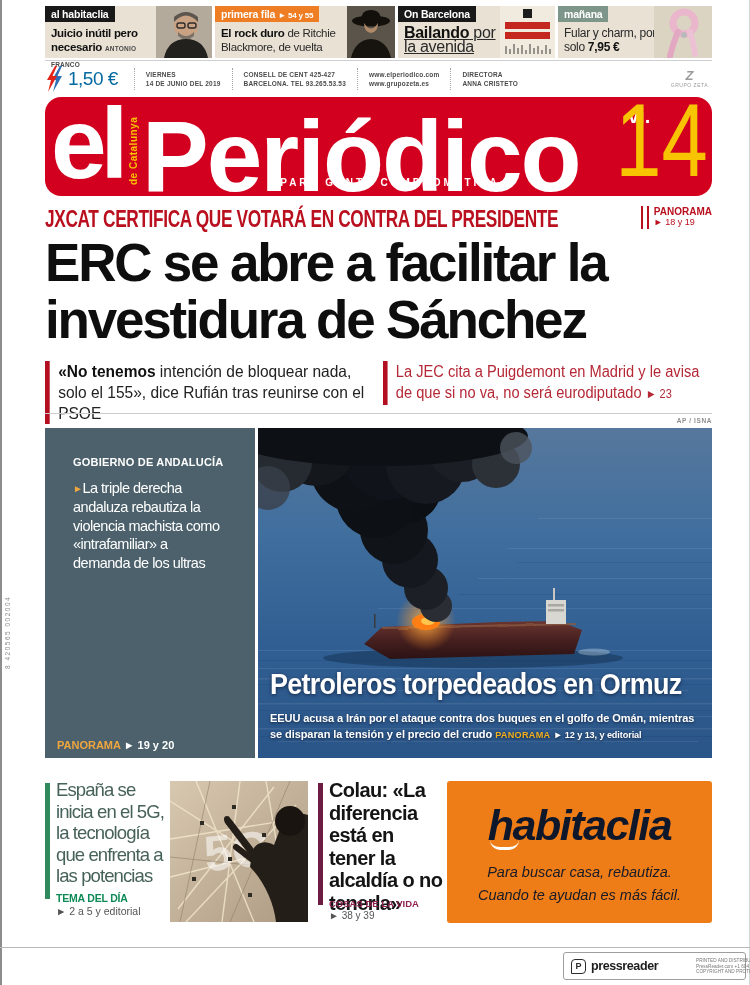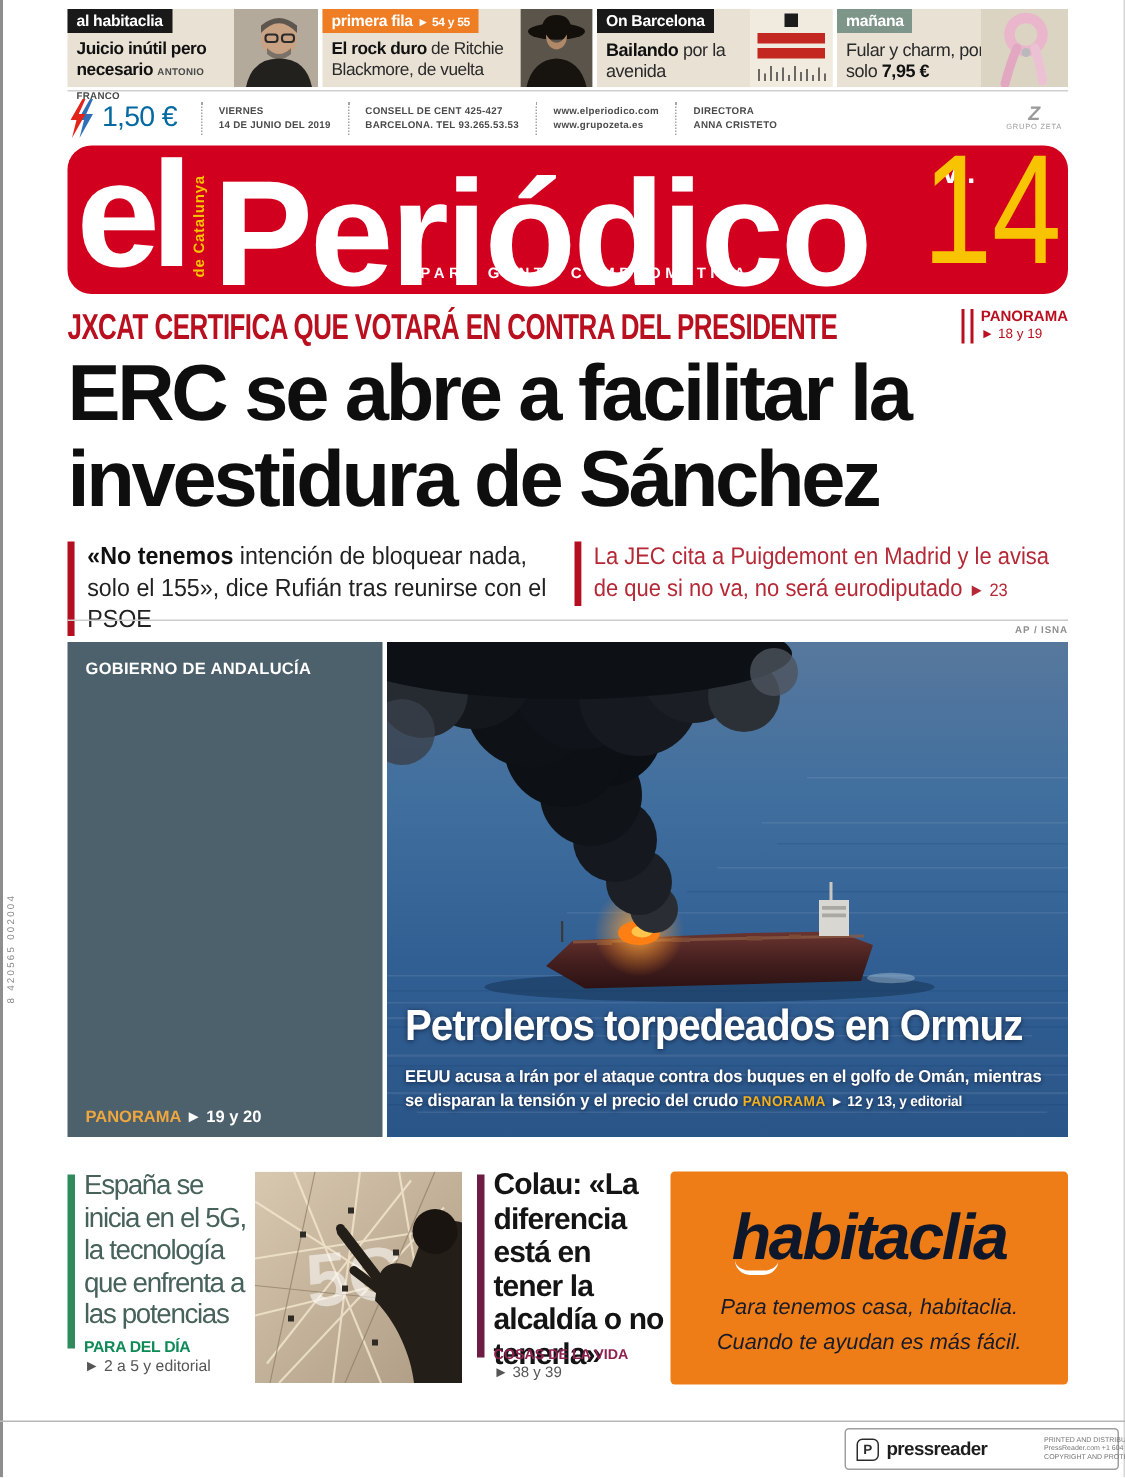--- a/index.html
+++ b/index.html
@@ -18,21 +18,21 @@
   #promo3{left:398px;width:157px;}
   #promo4{left:558px;width:154px;}
   .promo-label{position:absolute;top:0;left:0;height:16px;background:#191919;color:#fff;
     font-size:10.5px;font-weight:bold;line-height:16px;padding:0 6px;white-space:nowrap;letter-spacing:-0.2px;}
   #promo2 .promo-label{background:#ee7d23;}
   #promo4 .promo-label{background:#7e9589;}
   .promo-label .lp{font-size:8px;font-weight:bold;margin-left:3px;}
   .promo-title{position:absolute;left:6px;top:20px;font-size:11.5px;line-height:14px;color:#2a2a2a;letter-spacing:-0.3px;}
   #promo1 .promo-title{width:105px;font-size:11.5px;font-weight:bold;color:#1c1c1c;}
   #promo2 .promo-title{width:126px;}
-  #promo3 .promo-title{width:97px;font-size:12px;}
+  #promo3 .promo-title{width:97px;font-size:16px;text-decoration:underline;}
   #promo4 .promo-title{width:92px;font-size:12px;}
   .promo-title b{color:#111;}
   .promo-byline{font-size:6.5px;font-weight:bold;color:#4a4a4a;letter-spacing:0.2px;}
   .promo-photo{position:absolute;right:0;top:0;height:52px;}
 
   
   #infobar{position:absolute;left:45px;top:60px;width:667px;height:36px;border-top:1px solid #cfcfcf;
     display:flex;align-items:center;}
   .ib-price{display:flex;align-items:center;gap:6px;padding-right:16px;padding-left:2px;}
   .ib-price-val{font-size:19px;color:#0369a1;letter-spacing:-0.5px;}
@@ -70,21 +70,21 @@
     border-left:5px solid #b40f20;padding-left:9px;font-size:16.5px;line-height:21px;color:#222;}
   #subleft b{color:#101010;}
   #subright{position:absolute;left:383px;top:361px;width:360px;transform:scaleX(0.915);transform-origin:0 0;
     border-left:5px solid #b40f20;padding-left:9px;font-size:16px;line-height:21px;color:#b52836;}
   .sub-pg{font-size:12px;}
   #rule1{position:absolute;left:45px;top:413px;width:667px;height:1px;background:#cccccc;}
   #credit{position:absolute;left:412px;top:417px;width:300px;text-align:right;font-size:6.5px;
     font-weight:bold;color:#8f8f8f;letter-spacing:0.6px;}
 
   
-  #andalucia{position:absolute;left:45px;top:428px;width:210px;height:330px;background:#4c616b;color:#fff;padding:12px;}
+  #andalucia{position:absolute;left:45px;top:428px;width:210px;height:330px;background:#4c616b;color:#fff;padding:28px;}
   .and-kicker{font-size:11px;font-weight:bold;letter-spacing:0.2px;}
   .and-headline{margin-top:7px;font-size:31.5px;line-height:32.5px;font-weight:bold;letter-spacing:-1.5px;}
   .and-sub{margin-top:11px;font-size:14.5px;line-height:18.5px;letter-spacing:-0.5px;}
   .and-sub .arrow{color:#f0a63f;font-size:10px;vertical-align:1.5px;}
   .and-foot{position:absolute;left:12px;bottom:7px;font-size:11px;font-weight:bold;}
   .and-foot .sec{color:#f0a63f;}
   .and-foot .pg{color:#fff;}
 
   
   #ormuz{position:absolute;left:258px;top:428px;width:454px;height:330px;overflow:hidden;background:#b91c1c;}
@@ -254,20 +254,21 @@
   </div>
 
   <div id="headline">ERC se abre a facilitar la investidura de Sánchez</div>
   <div id="subleft"><b>«No tenemos</b><span> intención de bloquear nada, solo el 155», dice Rufián tras reunirse con el PSOE</span></div>
   <div id="subright"><span>La JEC cita a Puigdemont en Madrid y le avisa de que si no va, no será eurodiputado </span><span class="sub-pg">► 23</span></div>
   <div id="rule1"></div>
   <div id="credit">AP / ISNA</div>
 
   <div id="andalucia">
     <div class="and-kicker">GOBIERNO DE ANDALUCÍA</div>
+    <div class="and-sub"><span class="arrow">►</span><span>La triple derecha andaluza rebautiza la violencia machista como «intrafamiliar» a demanda de los ultras</span></div>
     <div class="and-foot"><span class="sec">PANORAMA</span> <span class="pg">► 19 y 20</span></div>
   </div>
 
   <div id="ormuz">
     <svg width="454" height="330" viewBox="0 0 454 330">
       <defs>
         <linearGradient id="sea" x1="0" y1="0" x2="0" y2="1">
           <stop offset="0" stop-color="#57789d"></stop>
             <stop offset="0.3" stop-color="#416f9e"></stop>
           <stop offset="0.65" stop-color="#315f93"></stop>
@@ -344,21 +345,21 @@
       </g>
     </svg>
     <div class="orm-caption">
       <div class="orm-h">Petroleros torpedeados en Ormuz</div>
       <div class="orm-sub"><span>EEUU acusa a Irán por el ataque contra dos buques en el golfo de Omán, mientras se disparan la tensión y el precio del crudo </span><span class="orm-sec">PANORAMA</span> <span class="orm-pg">► 12 y 13, y editorial</span></div>
     </div>
   </div>
 
   <div id="g5-bar"></div>
   <div id="g5-text">España se inicia en el 5G, la tecnología que enfrenta a las potencias</div>
-  <div id="g5-sec">PARA DEL DÍA</div>
+  <div id="g5-sec">TEMA DEL DÍA</div>
   <div id="g5-pg">► 2 a 5 y editorial</div>
   <div id="g5-photo">
     <svg width="138" height="141" viewBox="0 0 138 141">
       <defs>
         <linearGradient id="g5bg" x1="0" y1="0" x2="1" y2="1">
           <stop offset="0" stop-color="#d9c8b0"></stop>
             <stop offset="1" stop-color="#ac9a82"></stop>
         </linearGradient>
       </defs>
       <rect width="138" height="141" fill="url(#g5bg)"></rect>
@@ -398,21 +399,21 @@
   <div id="colau-text">Colau: «La diferencia está en tener la alcaldía o no tenerla»</div>
   <div id="colau-sec">COSAS DE LA VIDA</div>
   <div id="colau-pg">► 38 y 39</div>
 
   <div id="ad">
     <div class="ad-logo">
       <span>habitaclia</span>
       <span class="ad-smile"></span>
     </div>
     <div class="ad-tag">
-      <div>Para tenemos casa, habitaclia.</div>
+      <div>Para buscar casa, rebautiza.</div>
       <div>Cuando te ayudan es más fácil.</div>
     </div>
   </div>
 
   <div id="rule2"></div>
   <div id="pr-box">
     <div class="pr-icon">P</div>
     <div class="pr-name">pressreader</div>
     <div class="pr-fine">
       <div>PRINTED AND DISTRIBUTED BY PRESSREADER</div>

